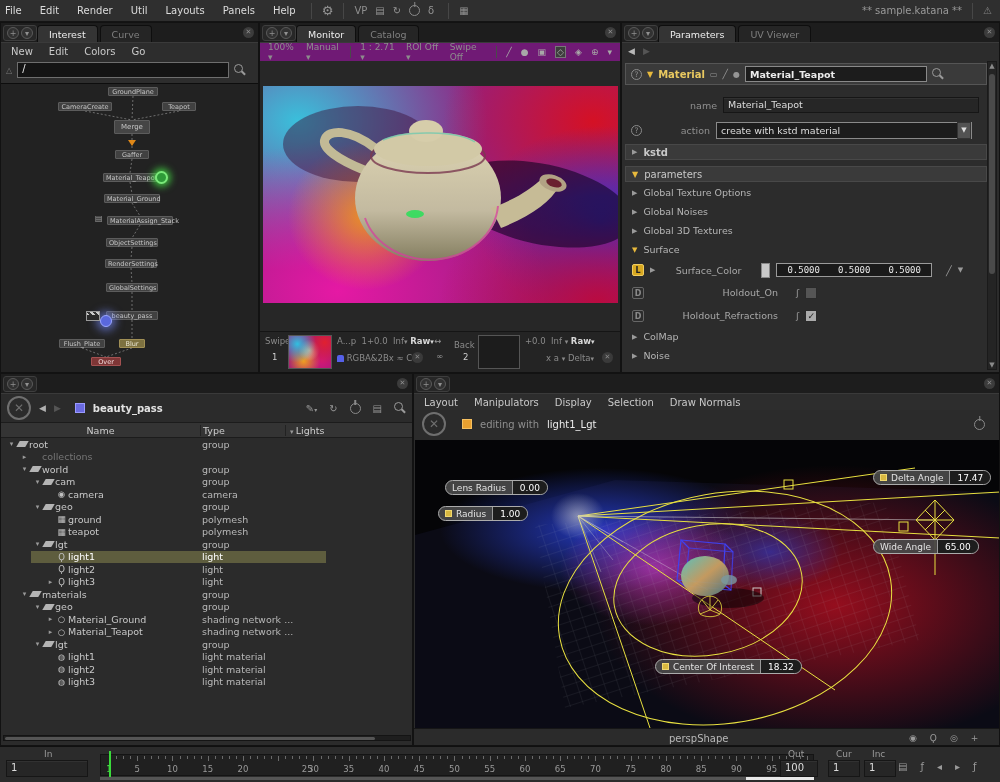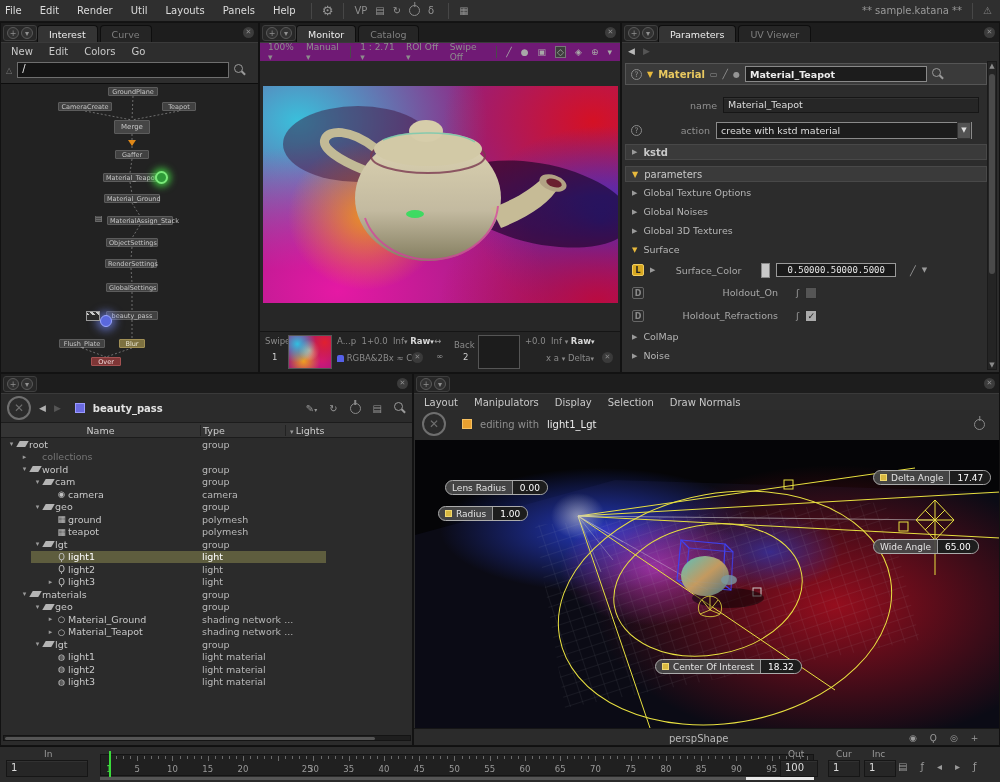--- a/index.html
+++ b/index.html
@@ -78,21 +78,21 @@
   #par-nodefield { width:182px; height:16px; padding:0 4px; background:#1c1c1c; border:1px solid #8a8a8a; color:#ececec; font-weight:bold; font-size:9.5px; line-height:15px; }
   .par-row { position:absolute; left:3px; display:flex; align-items:center; font-size:9.5px; }
   .par-label { color:#8f8f8f; text-align:right; }
   .par-group { position:absolute; left:3px; width:362px; height:16px; background:#3a3a3a; border:1px solid #484848; display:flex; align-items:center; gap:6px; padding:0 6px; color:#c8c8c8; }
   #param-tree { position:absolute; left:10px; top:160px; width:352px; }
   .pt-row { display:flex; align-items:center; height:19px; gap:6px; color:#b5b5b5; font-size:9.5px; }
   .badge { width:12px; height:12px; font-size:8px; font-weight:bold; text-align:center; line-height:12px; border-radius:2px; }
   .badge.L { background:#d8a820; color:#222; border:1px solid #f0cc60; }
   .badge.D { background:transparent; color:#8a8a8a; border:1px solid #666; }
   .swatch { width:9px; height:15px; background:#c9c9c9; border:1px solid #888; }
-  .valbox { display:flex; background:#1a1a1a; border:1px solid #9a9a9a; color:#e8e8e8; padding:1px 10px; font-family:"DejaVu Sans Mono", monospace; font-size:9px; }
+  .valbox { display:flex; gap:18px; background:#1a1a1a; border:1px solid #9a9a9a; color:#e8e8e8; padding:1px 10px; font-family:"DejaVu Sans Mono", monospace; font-size:9px; }
   .chk { width:12px; height:12px; background:#555; border:1px solid #2a2a2a; text-align:center; line-height:11px; font-size:9px; color:#222; }
   .chk.on { background:#ababab; }
   .ddbtn { width:14px; height:17px; background:#525252; border:1px solid #333; color:#ddd; text-align:center; line-height:15px; font-size:7px; }
 
   
   #scenegraph { left:0; top:373px; width:413px; height:373px; background:#2b2b2b; }
   #sg-toolbar { position:relative; height:28px; display:flex; align-items:center; gap:8px; padding:0 6px; }
   #sg-colhead { display:flex; height:16px; background:#343434; border-top:1px solid #1c1c1c; border-bottom:1px solid #1c1c1c; color:#cccccc; font-size:9.5px; align-items:center; }
   #sg-rows { position:relative; }
   .sg-row { position:relative; height:12.5px; display:flex; align-items:center; font-size:9.5px; color:#c8c8c8; }

